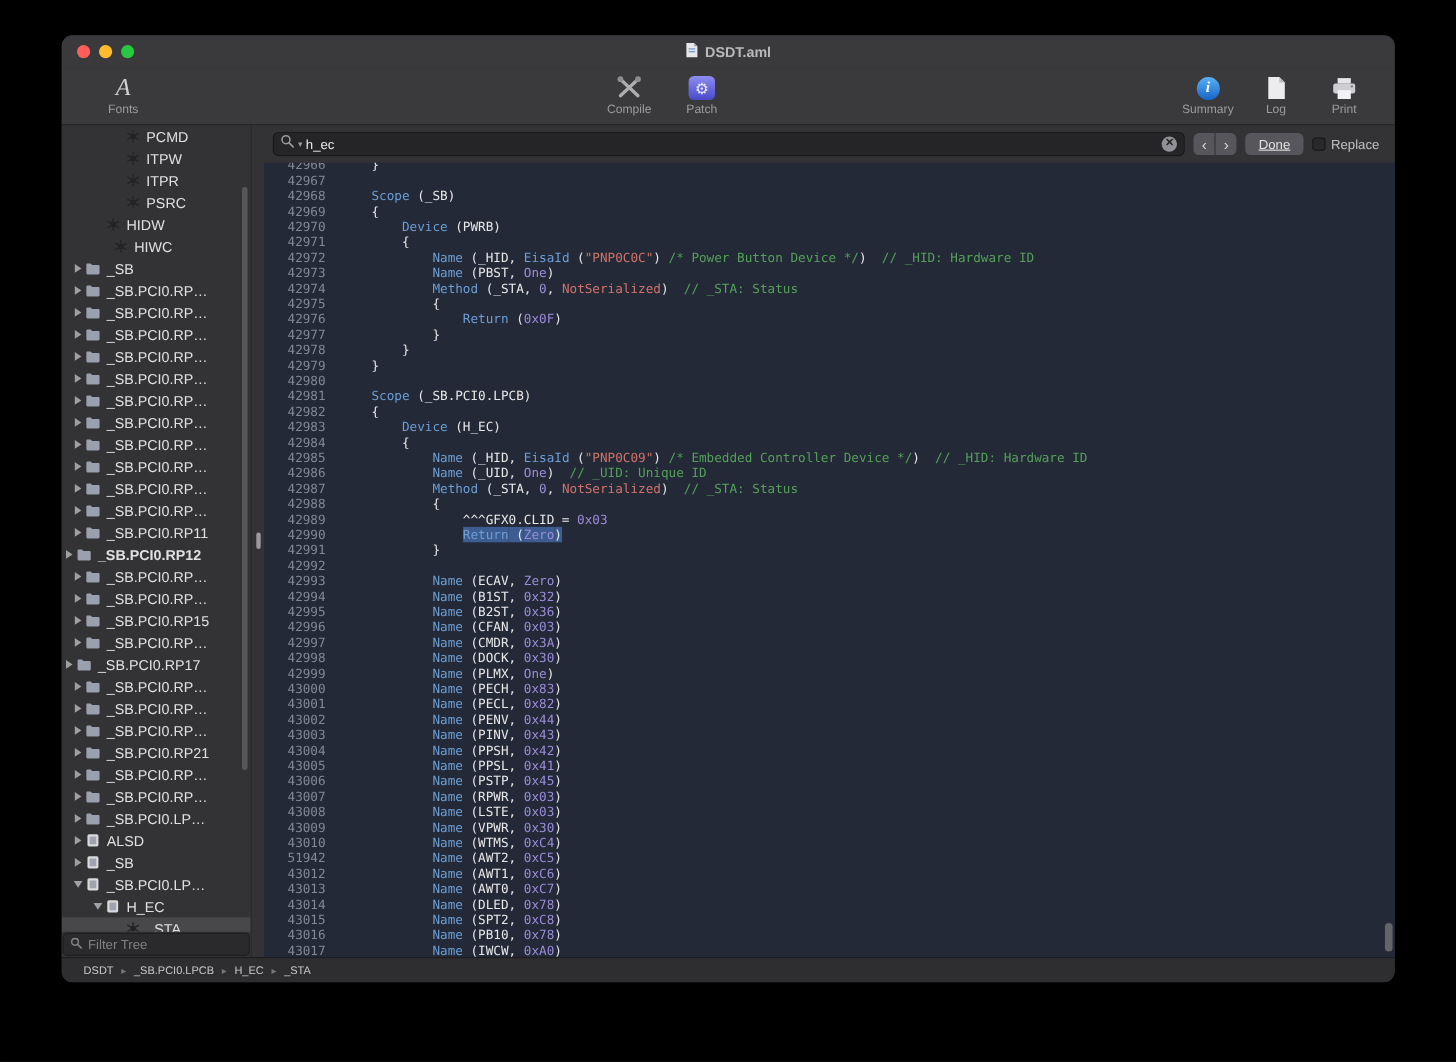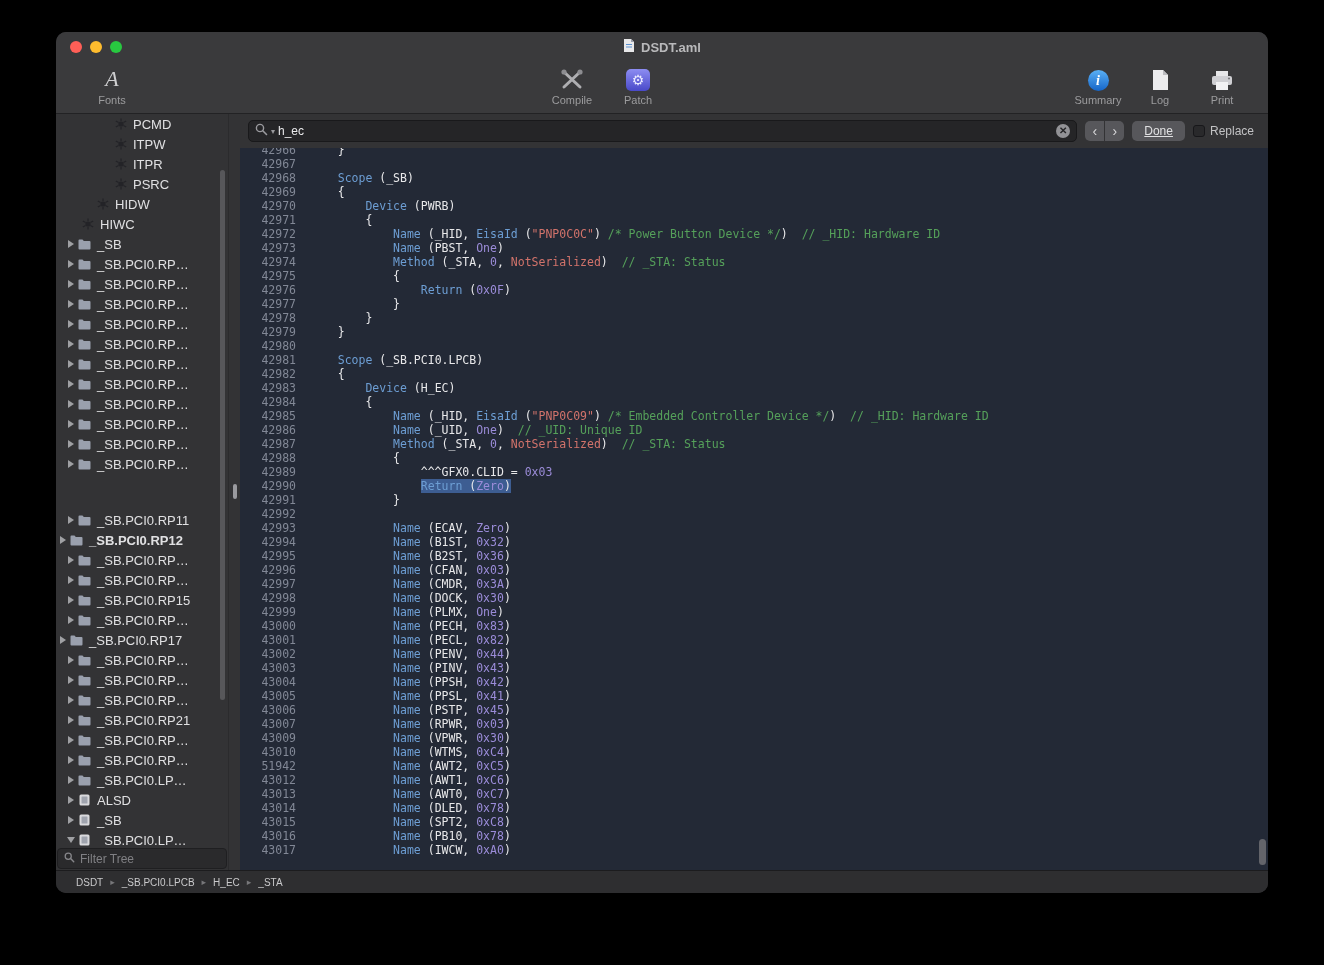--- a/index.html
+++ b/index.html
@@ -257,21 +257,21 @@
                   <line x1="0.8" y1="3" x2="3.6" y2="4.6"></line>
                   <line x1="8.4" y1="7.4" x2="11.2" y2="9"></line>
                   <line x1="0.8" y1="9" x2="3.6" y2="7.4"></line>
                   <line x1="8.4" y1="4.6" x2="11.2" y2="3"></line>
                 </g>
                 <circle cx="6" cy="6" r="2.6" fill="#232327"></circle>
               </svg>
             </span>
             <span class="tree-label">HIDW</span>
           </div>
-          <div class="tree-row" style="padding-left: 11px;">
+          <div class="tree-row" style="padding-left: 33px;">
             <span class="disclosure none"></span>
             <span class="tree-icon">
               <svg width="12" height="12" viewBox="0 0 12 12">
                 <g stroke="#232327" stroke-width="1.2">
                   <line x1="6" y1="0.5" x2="6" y2="3"></line>
                   <line x1="6" y1="9" x2="6" y2="11.5"></line>
                   <line x1="0.8" y1="3" x2="3.6" y2="4.6"></line>
                   <line x1="8.4" y1="7.4" x2="11.2" y2="9"></line>
                   <line x1="0.8" y1="9" x2="3.6" y2="7.4"></line>
                   <line x1="8.4" y1="4.6" x2="11.2" y2="3"></line>
@@ -382,21 +382,21 @@
           </div>
           <div class="tree-row" style="padding-left: 8px;">
             <span class="disclosure collapsed"></span>
             <span class="tree-icon">
               <svg width="13" height="11" viewBox="0 0 13 11">
                 <path d="M0.5 1.5 Q0.5 0.5 1.5 0.5 L4.5 0.5 L5.8 2 L11.5 2 Q12.5 2 12.5 3 L12.5 9.5 Q12.5 10.5 11.5 10.5 L1.5 10.5 Q0.5 10.5 0.5 9.5 Z" fill="#9aa0ad"></path>
               </svg>
             </span>
             <span class="tree-label">_SB.PCI0.RP…</span>
           </div>
-          <div class="tree-row" style="padding-left: 8px; margin-top: 36px;">
+          <div class="tree-row" style="padding-left: 8px;">
             <span class="disclosure collapsed"></span>
             <span class="tree-icon">
               <svg width="13" height="11" viewBox="0 0 13 11">
                 <path d="M0.5 1.5 Q0.5 0.5 1.5 0.5 L4.5 0.5 L5.8 2 L11.5 2 Q12.5 2 12.5 3 L12.5 9.5 Q12.5 10.5 11.5 10.5 L1.5 10.5 Q0.5 10.5 0.5 9.5 Z" fill="#9aa0ad"></path>
               </svg>
             </span>
             <span class="tree-label">_SB.PCI0.RP11</span>
           </div>
           <div class="tree-row" style="padding-left: 0; font-weight: bold;">
             <span class="disclosure collapsed"></span>
@@ -655,20 +655,21 @@
             <div class="line"><span class="lnum">42998</span><span class="lcode"><span class="tok p">            </span><span class="tok k">Name</span><span class="tok p"> (DOCK, </span><span class="tok n">0x30</span><span class="tok p">)</span></span></div>
             <div class="line"><span class="lnum">42999</span><span class="lcode"><span class="tok p">            </span><span class="tok k">Name</span><span class="tok p"> (PLMX, </span><span class="tok n">One</span><span class="tok p">)</span></span></div>
             <div class="line"><span class="lnum">43000</span><span class="lcode"><span class="tok p">            </span><span class="tok k">Name</span><span class="tok p"> (PECH, </span><span class="tok n">0x83</span><span class="tok p">)</span></span></div>
             <div class="line"><span class="lnum">43001</span><span class="lcode"><span class="tok p">            </span><span class="tok k">Name</span><span class="tok p"> (PECL, </span><span class="tok n">0x82</span><span class="tok p">)</span></span></div>
             <div class="line"><span class="lnum">43002</span><span class="lcode"><span class="tok p">            </span><span class="tok k">Name</span><span class="tok p"> (PENV, </span><span class="tok n">0x44</span><span class="tok p">)</span></span></div>
             <div class="line"><span class="lnum">43003</span><span class="lcode"><span class="tok p">            </span><span class="tok k">Name</span><span class="tok p"> (PINV, </span><span class="tok n">0x43</span><span class="tok p">)</span></span></div>
             <div class="line"><span class="lnum">43004</span><span class="lcode"><span class="tok p">            </span><span class="tok k">Name</span><span class="tok p"> (PPSH, </span><span class="tok n">0x42</span><span class="tok p">)</span></span></div>
             <div class="line"><span class="lnum">43005</span><span class="lcode"><span class="tok p">            </span><span class="tok k">Name</span><span class="tok p"> (PPSL, </span><span class="tok n">0x41</span><span class="tok p">)</span></span></div>
             <div class="line"><span class="lnum">43006</span><span class="lcode"><span class="tok p">            </span><span class="tok k">Name</span><span class="tok p"> (PSTP, </span><span class="tok n">0x45</span><span class="tok p">)</span></span></div>
             <div class="line"><span class="lnum">43007</span><span class="lcode"><span class="tok p">            </span><span class="tok k">Name</span><span class="tok p"> (RPWR, </span><span class="tok n">0x03</span><span class="tok p">)</span></span></div>
+            <div class="line"><span class="lnum">43008</span><span class="lcode"><span class="tok p">            </span><span class="tok k">Name</span><span class="tok p"> (LSTE, </span><span class="tok n">0x03</span><span class="tok p">)</span></span></div>
             <div class="line"><span class="lnum">43009</span><span class="lcode"><span class="tok p">            </span><span class="tok k">Name</span><span class="tok p"> (VPWR, </span><span class="tok n">0x30</span><span class="tok p">)</span></span></div>
             <div class="line"><span class="lnum">43010</span><span class="lcode"><span class="tok p">            </span><span class="tok k">Name</span><span class="tok p"> (WTMS, </span><span class="tok n">0xC4</span><span class="tok p">)</span></span></div>
             <div class="line"><span class="lnum">51942</span><span class="lcode"><span class="tok p">            </span><span class="tok k">Name</span><span class="tok p"> (AWT2, </span><span class="tok n">0xC5</span><span class="tok p">)</span></span></div>
             <div class="line"><span class="lnum">43012</span><span class="lcode"><span class="tok p">            </span><span class="tok k">Name</span><span class="tok p"> (AWT1, </span><span class="tok n">0xC6</span><span class="tok p">)</span></span></div>
             <div class="line"><span class="lnum">43013</span><span class="lcode"><span class="tok p">            </span><span class="tok k">Name</span><span class="tok p"> (AWT0, </span><span class="tok n">0xC7</span><span class="tok p">)</span></span></div>
             <div class="line"><span class="lnum">43014</span><span class="lcode"><span class="tok p">            </span><span class="tok k">Name</span><span class="tok p"> (DLED, </span><span class="tok n">0x78</span><span class="tok p">)</span></span></div>
             <div class="line"><span class="lnum">43015</span><span class="lcode"><span class="tok p">            </span><span class="tok k">Name</span><span class="tok p"> (SPT2, </span><span class="tok n">0xC8</span><span class="tok p">)</span></span></div>
             <div class="line"><span class="lnum">43016</span><span class="lcode"><span class="tok p">            </span><span class="tok k">Name</span><span class="tok p"> (PB10, </span><span class="tok n">0x78</span><span class="tok p">)</span></span></div>
             <div class="line"><span class="lnum">43017</span><span class="lcode"><span class="tok p">            </span><span class="tok k">Name</span><span class="tok p"> (IWCW, </span><span class="tok n">0xA0</span><span class="tok p">)</span></span></div>
           </div>

